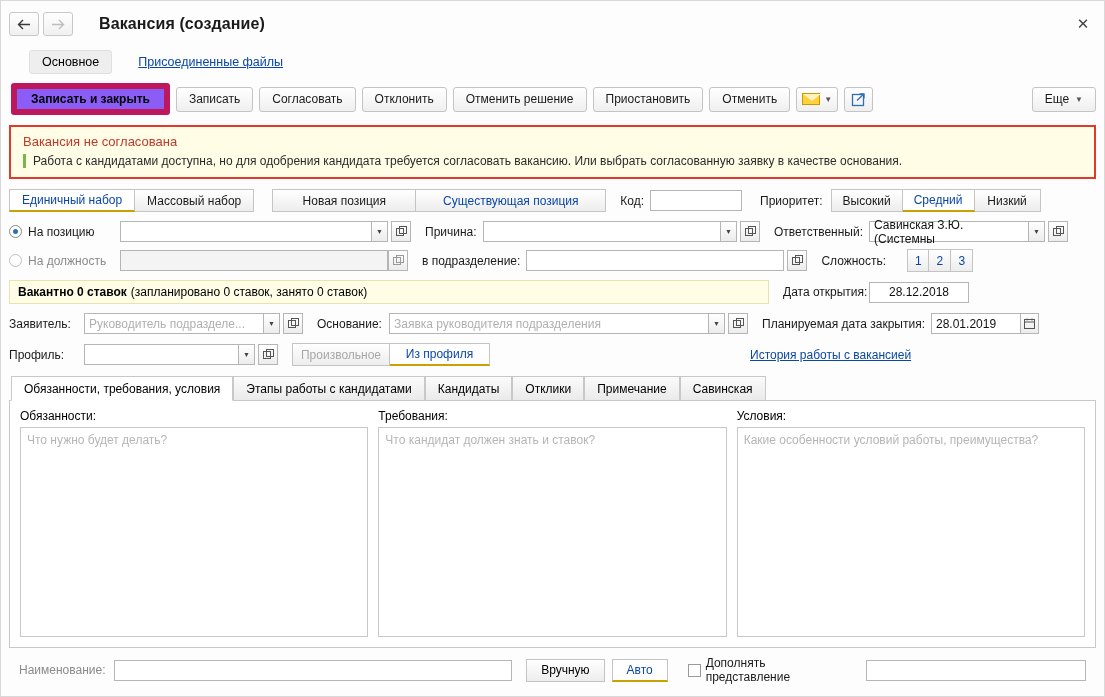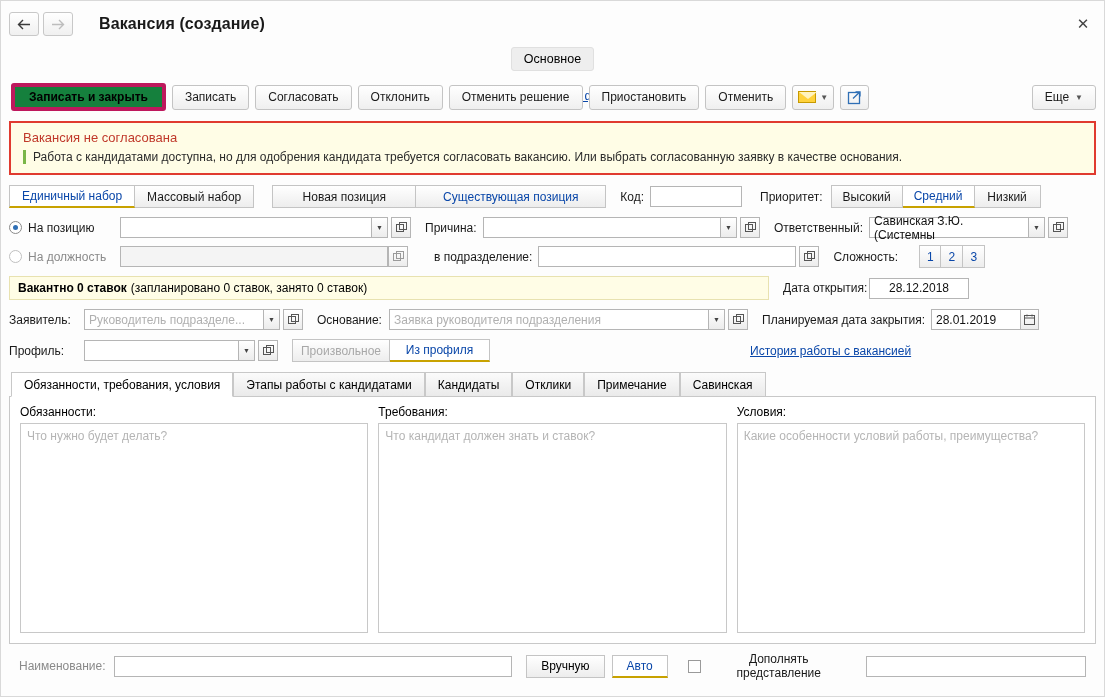--- a/index.html
+++ b/index.html
@@ -56,21 +56,20 @@
     cursor: pointer;
   }
 
   
   .navtabs {
     display: flex;
     align-items: center;
     padding: 0 28px;
     height: 30px;
     gap: 14px;
-    flex-direction: column;
   }
   .navtab {
     padding: 4px 12px;
     border-radius: 3px;
     font-size: 12.5px;
     cursor: pointer;
   }
   .navtab.active {
     background: #eeeeee;
     border: 1px solid #e0e0e0;
@@ -94,22 +93,22 @@
     border: 1px solid #c4c4c4;
     border-radius: 3px;
     background: linear-gradient(#ffffff, #efefef);
     font-size: 12px;
     color: #1a1a1a;
     display: flex; align-items: center; justify-content: center;
     cursor: pointer;
     white-space: nowrap;
   }
   .btn.primary {
-    background: #15803d;
-    border: 4px solid #be185d;
+    background: #8b5cf6;
+    border: 6px solid #be185d;
     font-weight: bold;
     color: #000;
     padding: 10px 14px;
   }
   .btn.icon { padding: 0 6px; }
   .mailbtn {
     display: flex; align-items: center;
     height: 25px;
     border: 1px solid #c4c4c4;
     border-radius: 3px;
@@ -306,21 +305,20 @@
     font-size: 12px;
     padding: 5px 6px;
   }
 
   
   .footer {
     display: flex;
     align-items: center;
     gap: 8px;
     padding: 8px 10px 0 10px;
-    text-align: center;
   }
   .chk {
     width: 13px; height: 13px;
     border: 1px solid #9a9a9a;
     background: #fff;
     display: inline-block;
     margin-right: 5px;
   }
   .smallbtn {
     height: 23px;
@@ -458,21 +456,21 @@
       <span class="radio off"></span>
       <div class="label grey" style="width:92px">На должность</div>
       <div class="inp grey-bg" style="width:268px"></div>
       <div class="selbtn" style="margin-left:0">
         <svg width="11" height="11" viewBox="0 0 11 11">
             <rect x="0.5" y="2.5" width="7" height="7" fill="none" stroke="#9a9a9a"></rect>
             <rect x="3.5" y="0.5" width="7" height="7" fill="none" stroke="#9a9a9a"></rect>
           </svg>
       </div>
 
-      <div class="label" style="margin-left:26px">в подразделение:</div>
+      <div class="label" style="margin-left:14px">в подразделение:</div>
       <div class="inp" style="width:258px;margin-left:6px"></div>
       <div class="selbtn">
         <svg width="11" height="11" viewBox="0 0 11 11">
             <rect x="0.5" y="2.5" width="7" height="7" fill="none" stroke="#555"></rect>
             <rect x="3.5" y="0.5" width="7" height="7" fill="none" stroke="#555"></rect>
           </svg>
       </div>
 
       <div class="label" style="margin-left:14px;width:86px">Сложность:</div>
       <div class="numgroup">

